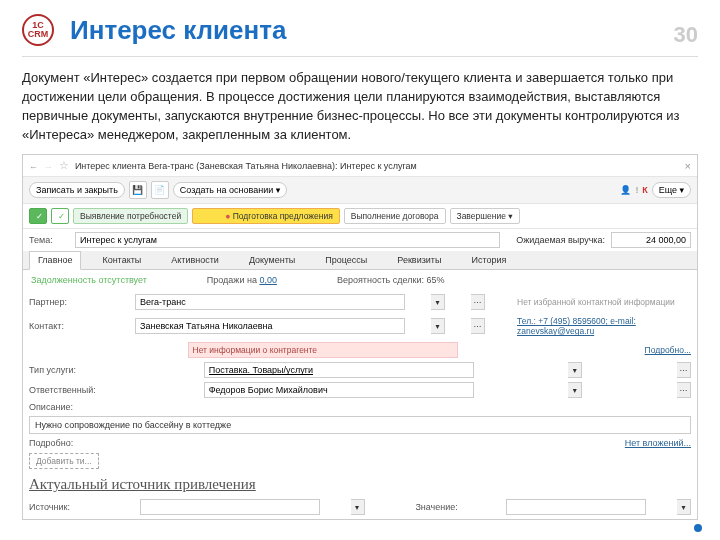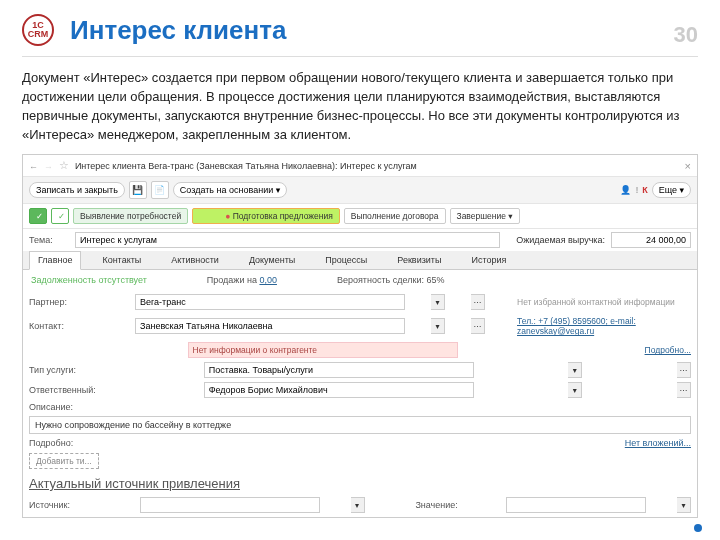--- a/index.html
+++ b/index.html
@@ -18,39 +18,39 @@
   .toolbar { display: flex; align-items: center; padding: 4px 6px; gap: 4px; background: #f4f4f4; border-top: 1px solid #e5e5e5; border-bottom: 1px solid #e5e5e5; }
   .btn { border: 1px solid #ccc; background: #fff; padding: 2px 6px; border-radius: 8px; font-size: 9px; cursor: pointer; }
   .btn-icon { width: 18px; height: 18px; border: 1px solid #ccc; background: #fff; border-radius: 2px; display: flex; align-items: center; justify-content: center; font-size: 9px; cursor: pointer; }
   .spacer { flex: 1; }
   .red-k { color: #c33; font-weight: bold; }
   .stage-bar { display: flex; align-items: center; padding: 4px 6px; gap: 4px; background: #fff; border-bottom: 1px solid #e5e5e5; }
   .stage { padding: 2px 6px; font-size: 8.5px; border: 1px solid #ccc; border-radius: 2px; background: #fff; cursor: pointer; }
   .check-green { background: #5cb85c; color: #fff; border-color: #4cae4c; width: 18px; text-align: center; }
   .check-white { background: #fff; color: #5cb85c; border-color: #5cb85c; width: 18px; text-align: center; }
   .stage-done { background: #e8f5e9; border-color: #a5d6a7; }
-  .stage-active { background: #bef264; border-color: #f0ad4e; padding-left: 32px; }
+  .stage-active { background: #fde047; border-color: #f0ad4e; padding-left: 32px; }
   .row { display: flex; align-items: center; padding: 3px 6px; gap: 6px; background: #fff; }
   .lbl { width: 80px; color: #555; font-size: 9px; }
   .inp { flex: 1; border: 1px solid #ccc; padding: 2px 4px; font-size: 9px; background: #fff; height: 16px; }
   .inp-btn { width: 14px; height: 16px; border: 1px solid #ccc; border-left: none; background: #f0f0f0; display: flex; align-items: center; justify-content: center; font-size: 8px; cursor: pointer; }
   .rev-inp { width: 80px; border: 1px solid #ccc; padding: 2px 4px; font-size: 9px; text-align: right; height: 16px; }
   .tabs { display: flex; background: #f0f0f0; border-bottom: 1px solid #ccc; padding-left: 6px; }
   .tab { padding: 3px 8px; font-size: 9px; background: #f0f0f0; border: 1px solid transparent; cursor: pointer; margin-right: 12px; }
   .tab.active { background: #fff; border: 1px solid #ccc; border-bottom: 1px solid #fff; margin-bottom: -1px; }
   .info-bar { display: flex; padding: 5px 8px; gap: 60px; font-size: 9px; color: #555; background: #fff; }
   .link { color: #2a6496; text-decoration: underline; cursor: pointer; }
   .form-area { background: #fff; padding: 2px 0; }
   .form-row { display: flex; align-items: center; padding: 2px 6px; gap: 0; justify-content: space-between; }
   .side-info { width: 180px; padding: 2px 6px; font-size: 8.5px; }
   .grey-txt { color: #999; }
   .warn-box { background: #ffe4e1; border: 1px solid #f5c6cb; padding: 2px 4px; font-size: 8.5px; color: #a94442; }
   .desc-box { border: 1px solid #ccc; padding: 3px 5px; margin: 2px 6px; font-size: 9px; background: #fff; min-height: 14px; }
   .add-file { border: 1px dashed #aaa; color: #888; padding: 2px 6px; font-size: 8.5px; display: inline-block; margin: 3px 6px; cursor: pointer; }
-  .section-h { text-decoration: underline; color: #555; padding: 4px 6px; font-size: 13px; }
+  .section-h { text-decoration: underline; color: #555; padding: 4px 6px; font-size: 15px; font-family: Liberation Serif, serif; }
   .blue-dot { position: absolute; right: 18px; bottom: 8px; width: 8px; height: 8px; background: #1b6ec2; border-radius: 50%; }
 </style>
 </head>
 <body>
 
 <div class="slide">
   <div class="header">
     <div class="logo">1C CRM</div>
     <div class="title">Интерес клиента</div>
   </div>
@@ -127,21 +127,21 @@
         <div class="side-info"><span class="link">Тел.: +7 (495) 8595600; e-mail: zanevskay@vega.ru</span></div>
       </div>
       <div class="form-row">
         <span class="lbl"></span>
         <div class="warn-box" style="flex:0 0 270px">Нет информации о контрагенте</div>
         <span style="width:30px"></span>
         <span class="link" style="font-size:8.5px">Подробно...</span>
       </div>
       <div class="form-row">
         <span class="lbl">Тип услуги:</span>
-        <input class="inp" style="flex: 0 0 270px;" value="Поставка. Товары/услуги">
+        <input class="inp" style="flex: 0 0 270px; text-decoration: underline;" value="Поставка. Товары/услуги">
         <div class="inp-btn">▾</div>
         <div class="inp-btn">⋯</div>
       </div>
       <div class="form-row">
         <span class="lbl">Ответственный:</span>
         <input class="inp" style="flex: 0 0 270px;" value="Федоров Борис Михайлович">
         <div class="inp-btn">▾</div>
         <div class="inp-btn">⋯</div>
       </div>
       <div class="form-row">

